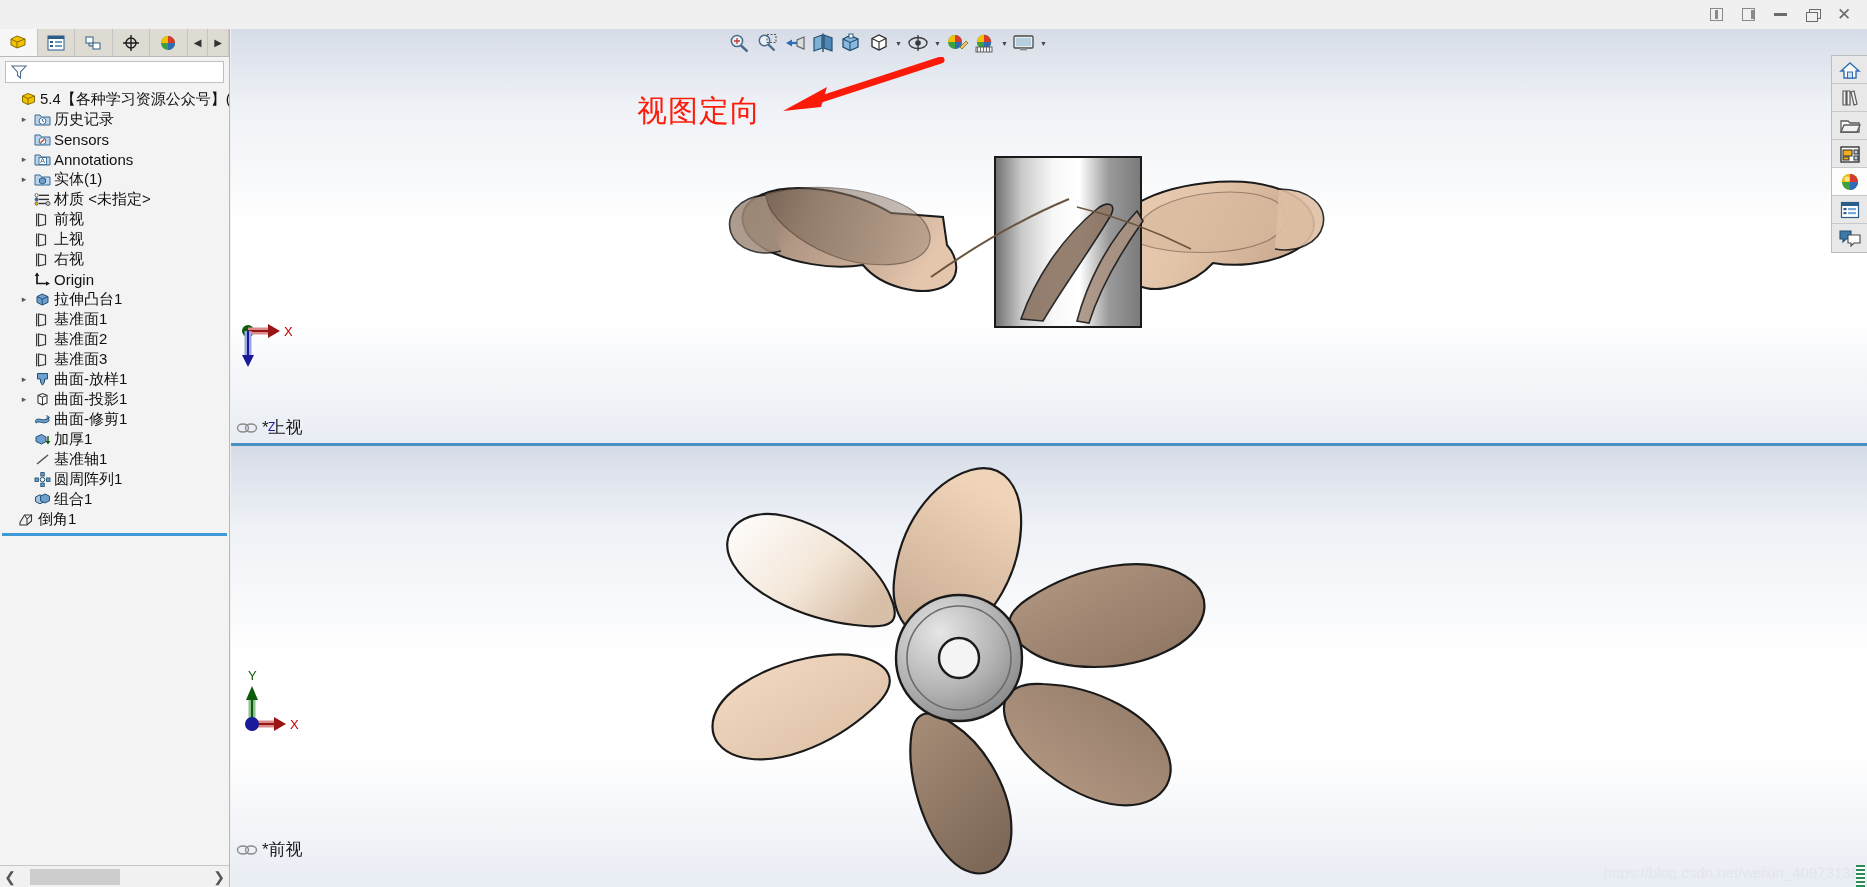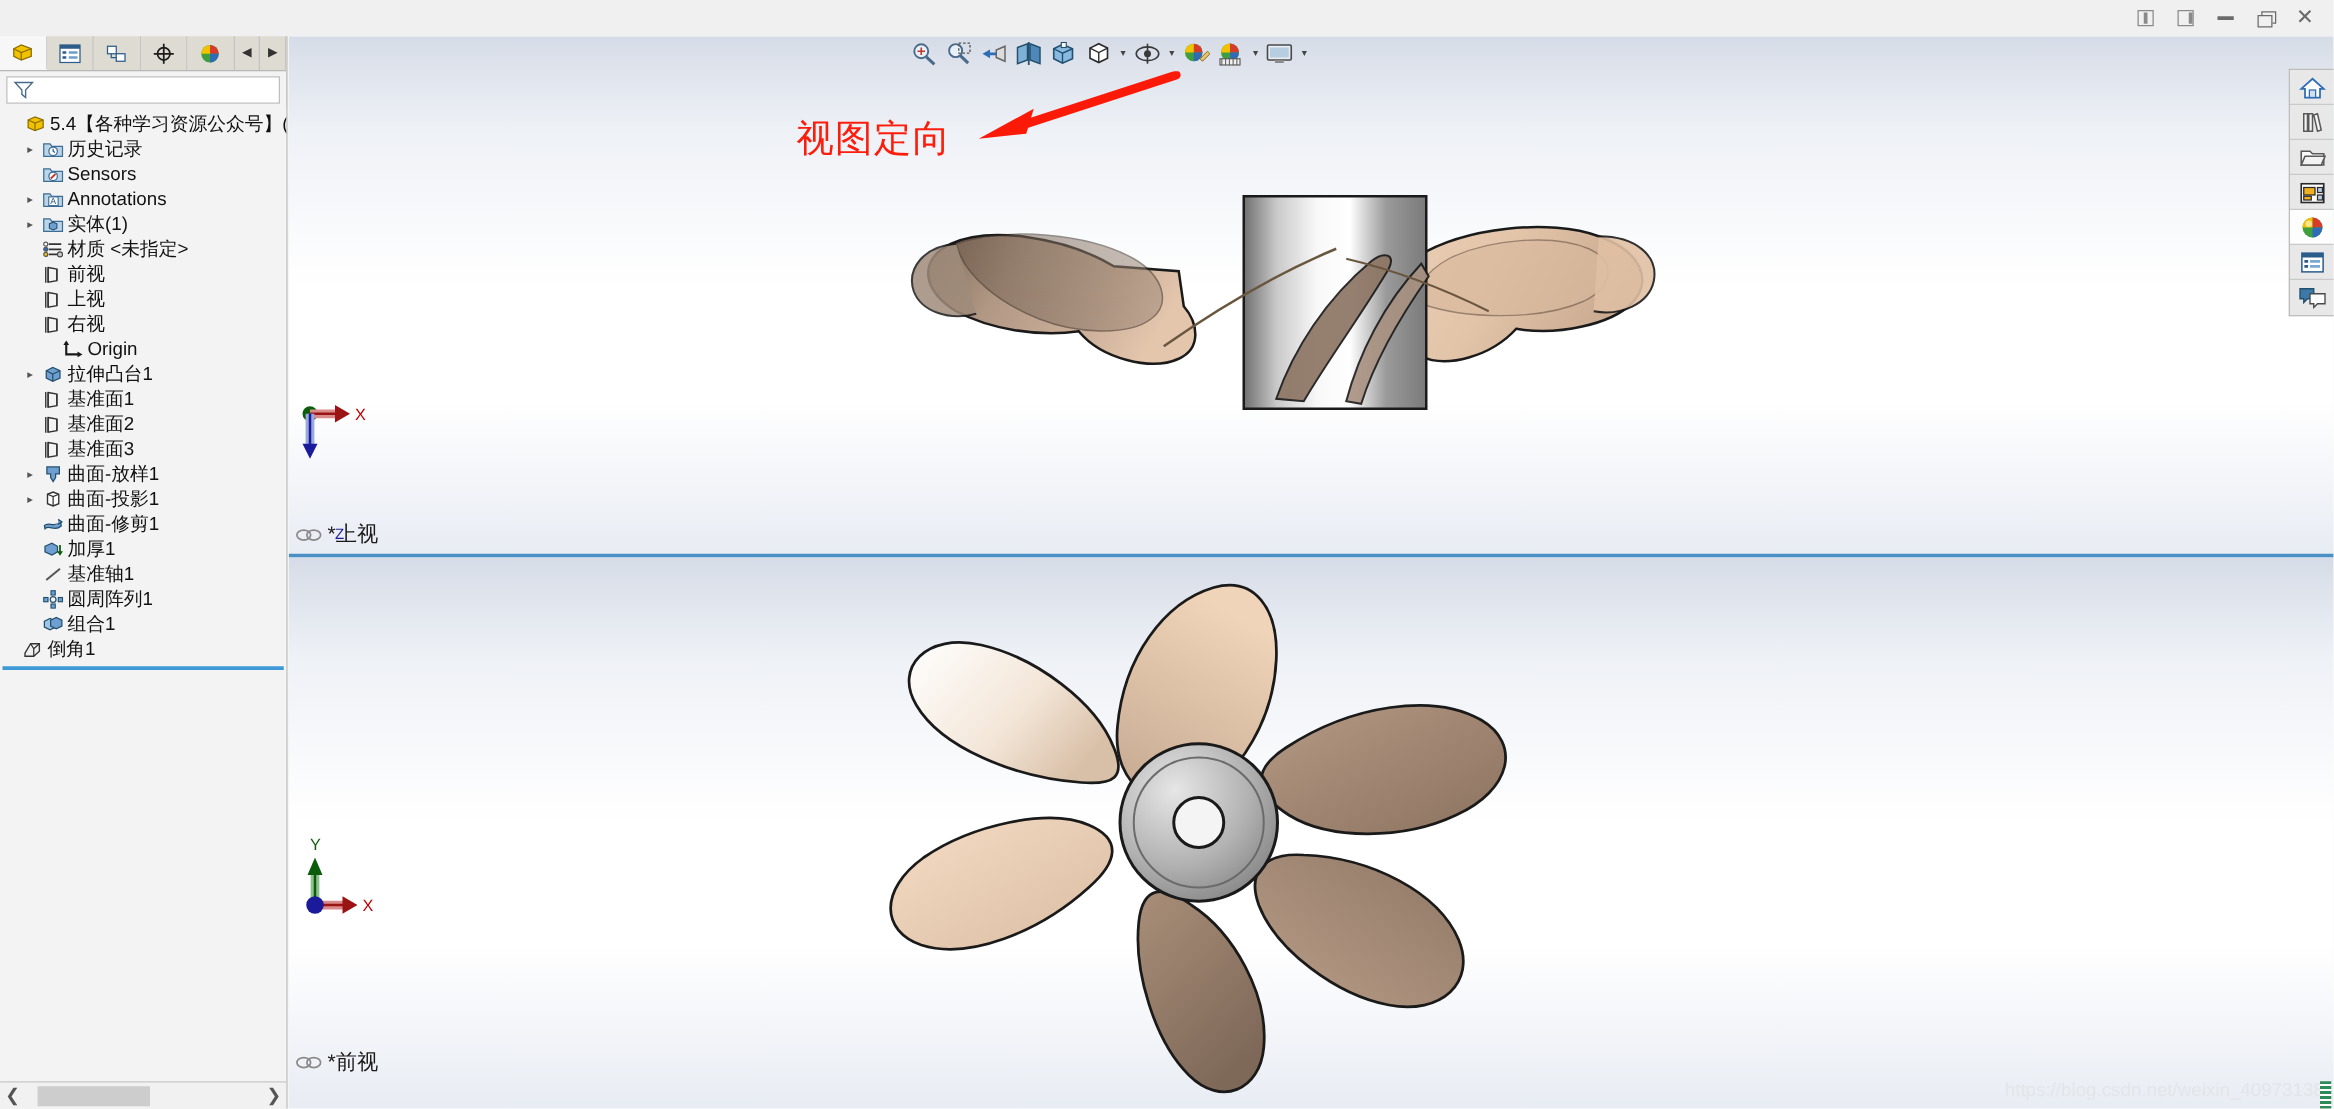--- a/index.html
+++ b/index.html
@@ -343,21 +343,21 @@
           <span class="ico">
             <svg width="14" height="15" viewBox="0 0 14 15">
               <path d="M3.5 2 L10.5 3.2 L10.5 12.6 L3.5 13.8 Z" fill="none" stroke="#333" stroke-width="1.1"></path>
               <line x1="3.5" y1="2" x2="3.5" y2="13.8" stroke="#333" stroke-width="1.1"></line>
               <line x1="10.5" y1="3.2" x2="10.5" y2="12.6" stroke="#333" stroke-width="1.1"></line>
               <line x1="1.6" y1="1.6" x2="1.6" y2="14.2" stroke="#333" stroke-width="1.1"></line>
             </svg>
           </span>
           <span class="lbl">右视</span>
         </div>
-        <div class="tnode" style="padding-left: 32px;">
+        <div class="tnode" style="padding-left: 16px;">
           <span class="exp"></span>
           <span class="ico">
             <svg width="17" height="15" viewBox="0 0 17 15">
               <path d="M3 1.5 L3 11.5 L14 11.5" fill="none" stroke="#1a1a1a" stroke-width="1.7"></path>
               <polygon points="0.7,4 3,0.4 5.3,4" fill="#1a1a1a"></polygon>
               <polygon points="12,9.2 16,11.5 12,13.8" fill="#1a1a1a"></polygon>
             </svg>
           </span>
           <span class="lbl">Origin</span>
         </div>

